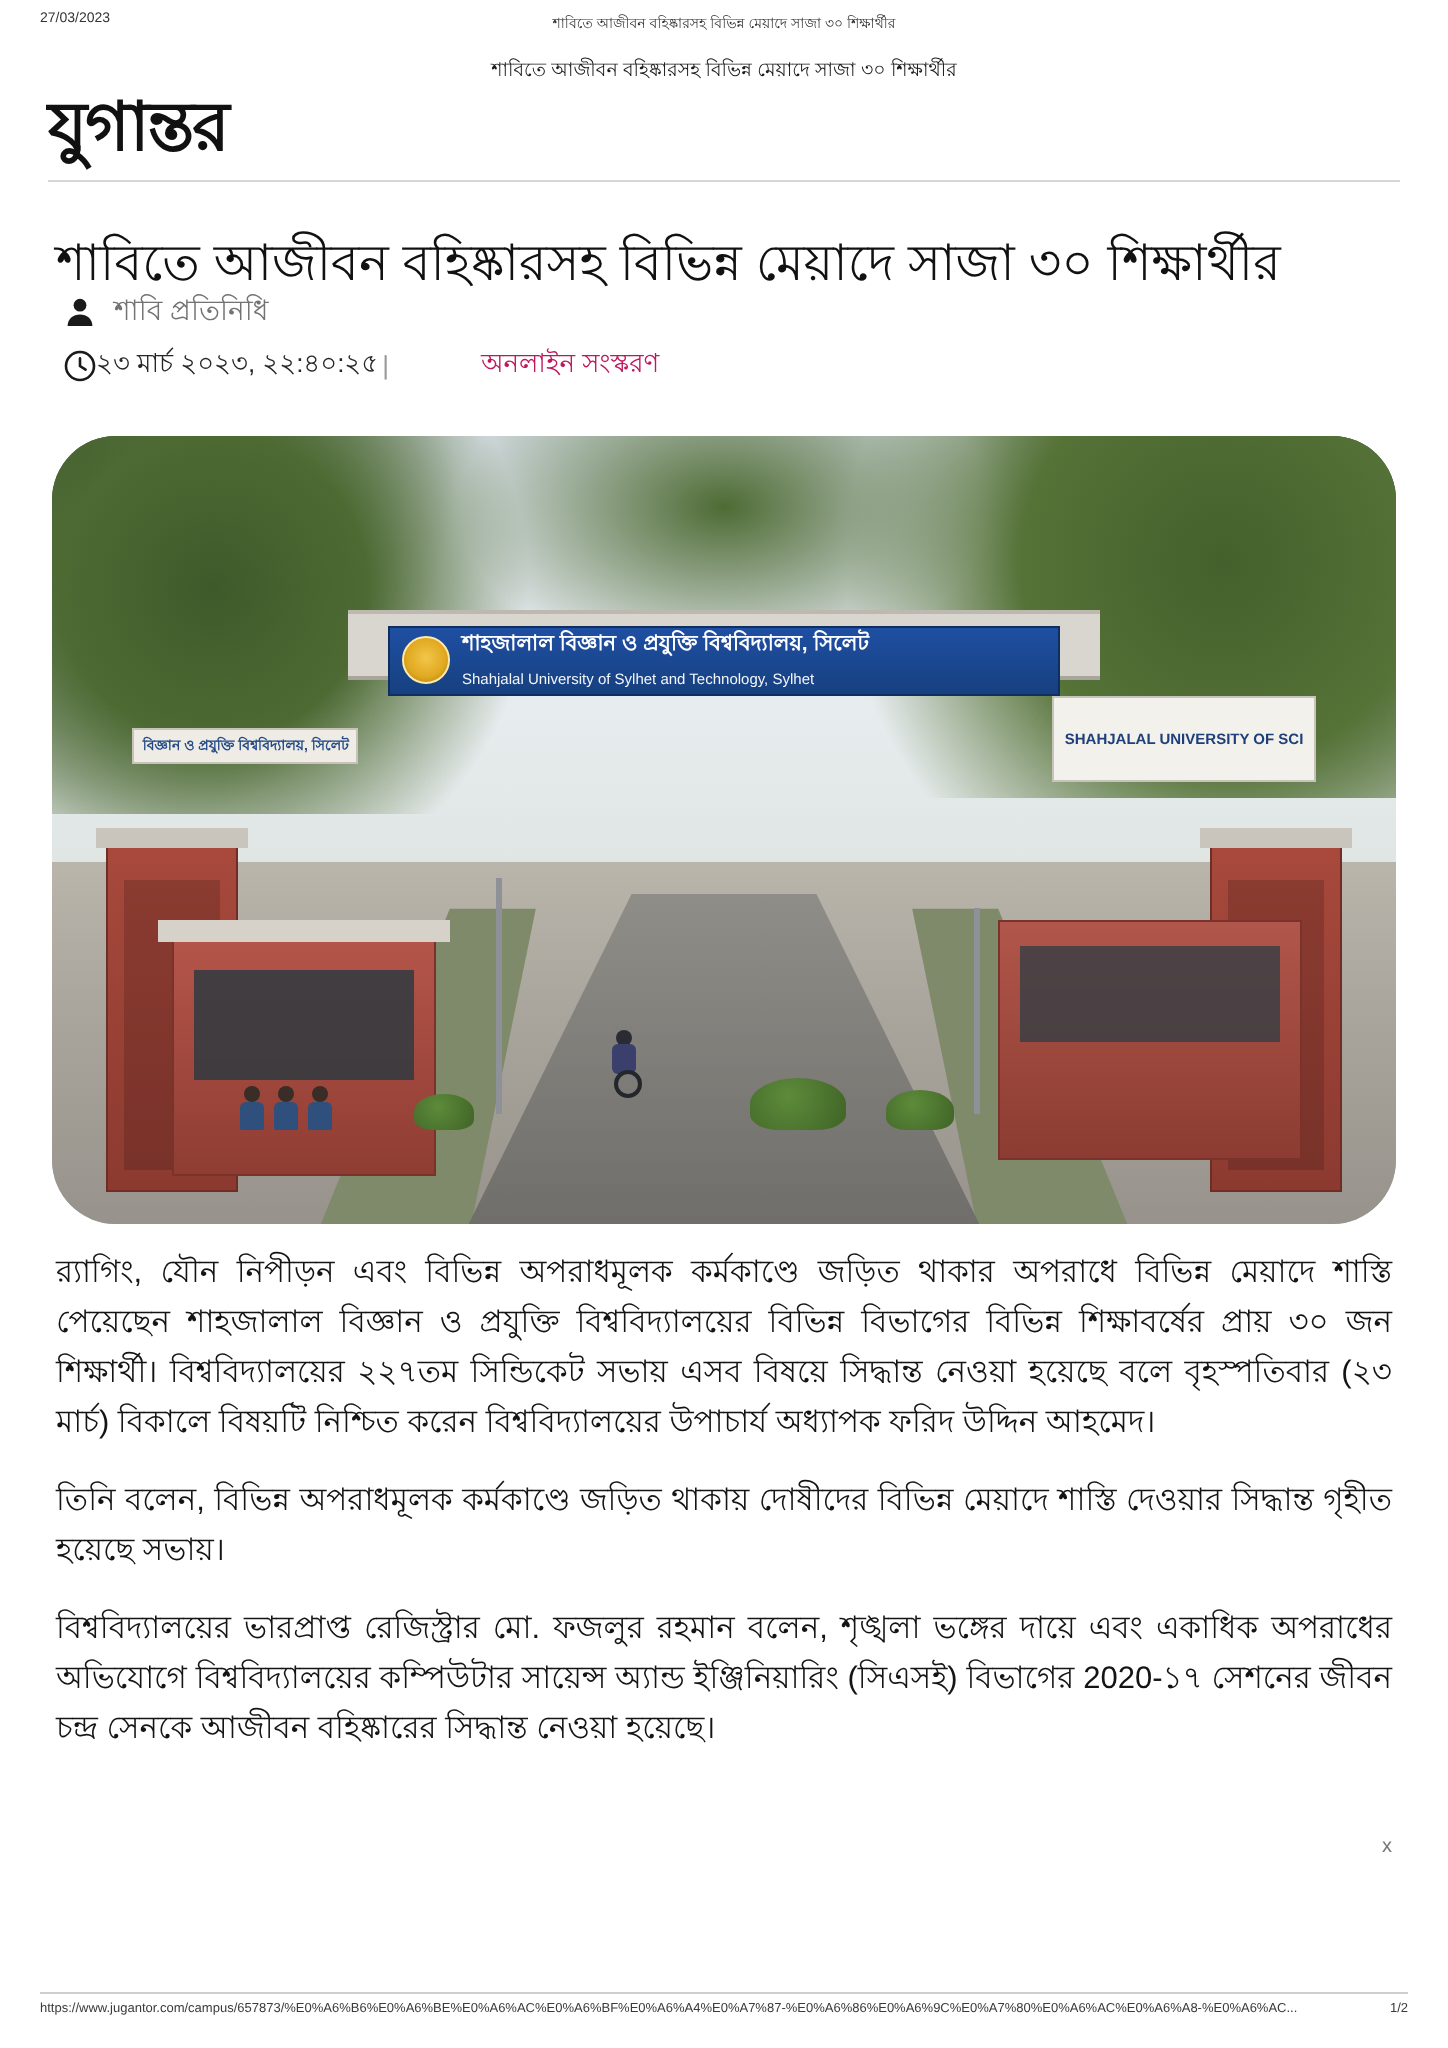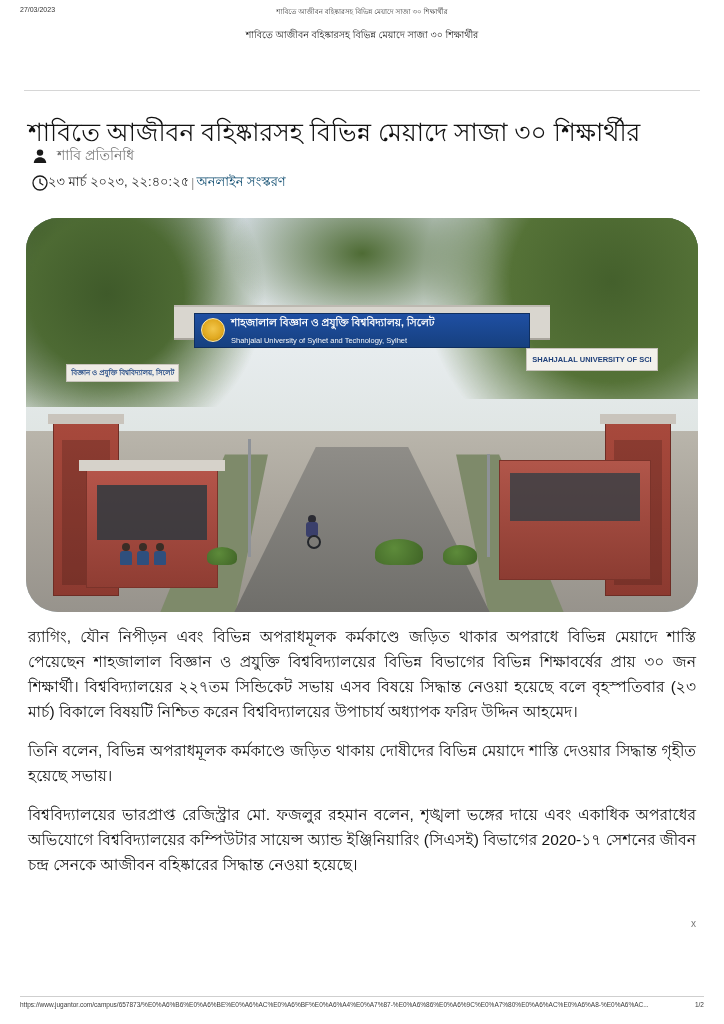--- a/index.html
+++ b/index.html
@@ -105,21 +105,22 @@
     align-items: center;
     gap: 0;
     font-size: 13px;
     color: #262626;
   }
   .meta .divider {
     color: #999;
     padding: 0 2px;
   }
   .meta .edition {
-    color: #0c4a6e;
+    color: #be185d;
+    margin-left: 44px;
   }
 
   .icon-person svg, .icon-clock svg { display: block; }
 
   
   .hero {
     position: absolute;
     top: 218px;
     left: 26px;
     width: 672px;
@@ -251,21 +252,21 @@
     border: 1px solid #ffe9a8;
     flex: none;
   }
   .banner-text { line-height: 1.05; }
   .banner-bn { font-size: 10.5px; font-weight: bold; white-space: nowrap; }
   .banner-en { font-size: 7.5px; white-space: nowrap; opacity: .95; }
 
   .sign-r {
     position: absolute; right: 6%; top: 33%;
     background: #f3f1ec; color: #1e3f79;
-    font-size: 7.5px; padding: 6px 5px; border: 1px solid #c7c3bb;
+    font-size: 7.5px; padding: 16px 5px; border: 1px solid #c7c3bb;
     white-space: nowrap; font-weight: bold;
   }
   .sign-l {
     position: absolute; left: 6%; top: 37%;
     background: #efece6; color: #234a86;
     font-size: 7px; padding: 2px 4px; border: 1px solid #c7c3bb;
     white-space: nowrap; font-weight: bold;
   }
 
   
@@ -354,20 +355,23 @@
 
 <div class="page">
 
   <div class="print-header">
     <div class="ph-date">27/03/2023</div>
     <div class="ph-title">শাবিতে আজীবন বহিষ্কারসহ বিভিন্ন মেয়াদে সাজা ৩০ শিক্ষার্থীর</div>
   </div>
 
   <div class="sub-header">শাবিতে আজীবন বহিষ্কারসহ বিভিন্ন মেয়াদে সাজা ৩০ শিক্ষার্থীর</div>
 
+  <div class="masthead">
+    <div class="masthead-logo">যুগান্তর</div>
+  </div>
   <div class="masthead-rule"></div>
 
   <h1 class="headline">শাবিতে আজীবন বহিষ্কারসহ বিভিন্ন মেয়াদে সাজা ৩০ শিক্ষার্থীর</h1>
 
   <div class="byline">
     <span class="icon-person">
       <svg width="16" height="16" viewBox="0 0 16 16">
         <circle cx="8" cy="4.6" r="3.2" fill="#1a1a1a"></circle>
         <path d="M1.8 15c0-3.6 2.8-5.8 6.2-5.8s6.2 2.2 6.2 5.8z" fill="#1a1a1a"></path>
       </svg>

